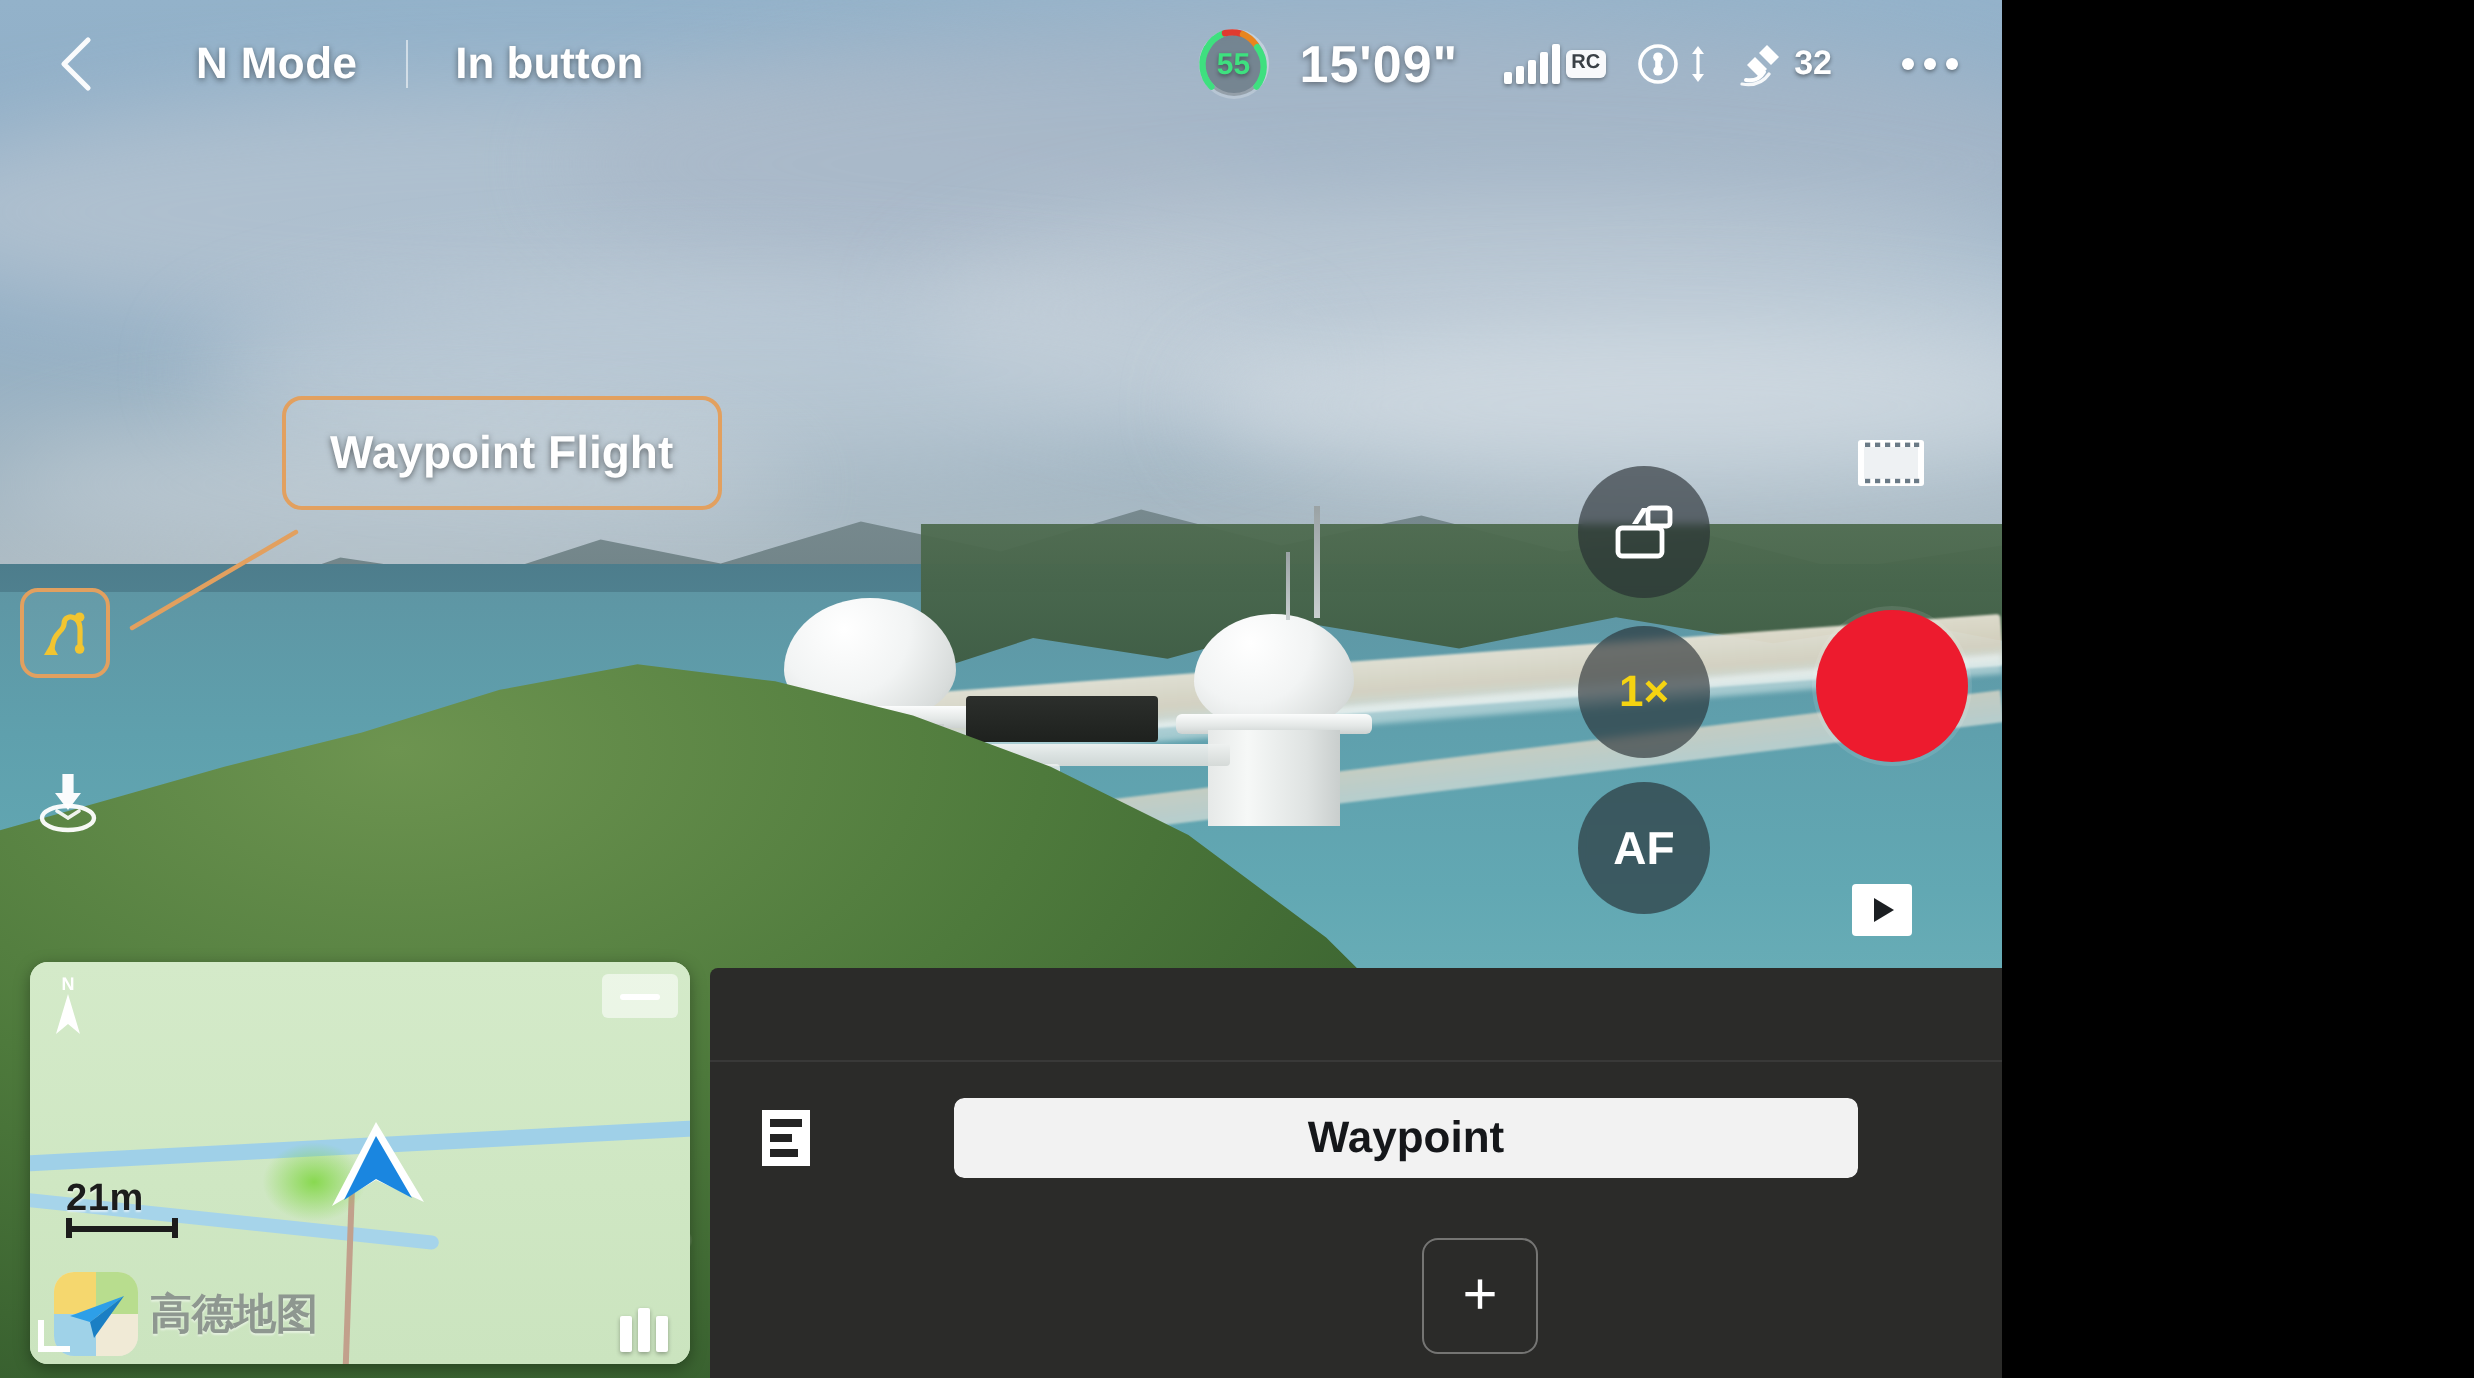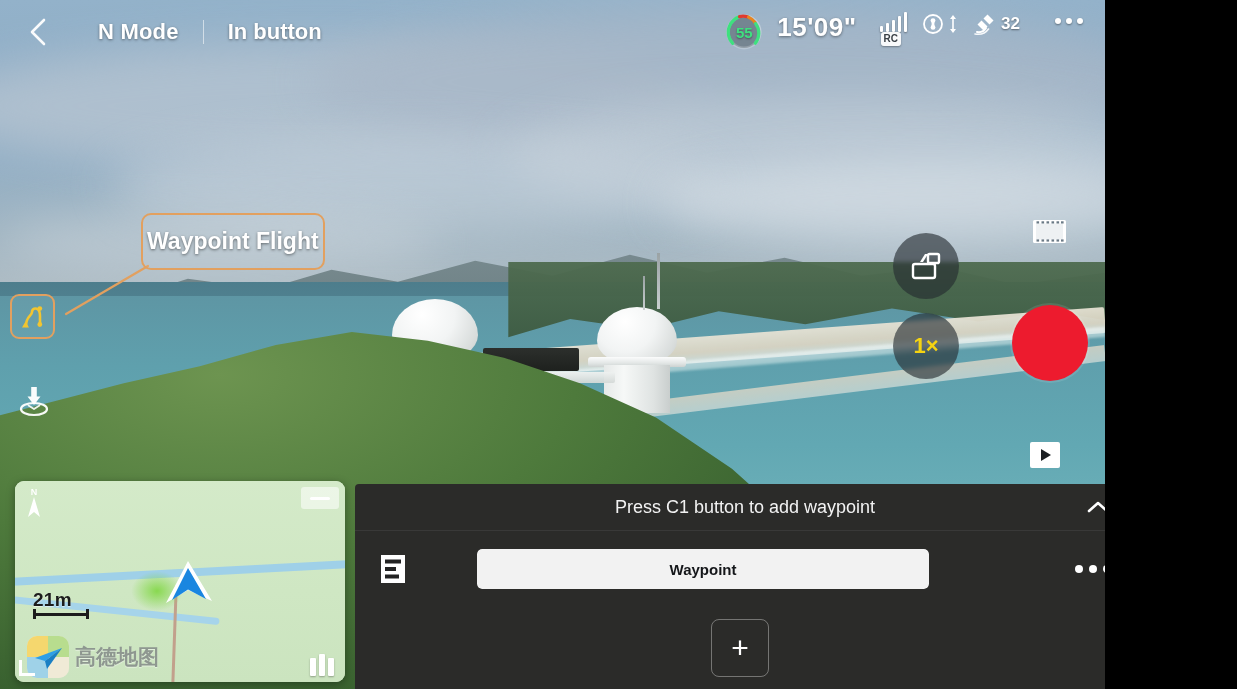--- a/index.html
+++ b/index.html
@@ -4,21 +4,21 @@
 <style>
   * { margin:0; padding:0; box-sizing:border-box; }
   html, body {
     width:1237px; height:689px;
     overflow:hidden;
     font-family:"Liberation Sans", sans-serif;
     background:#000;
   }
   #app {
     position:relative;
-    width:1105px; height:689px;
+    width:1001px; height:689px;
     overflow:hidden;
     user-select:none;
   }
 
   
   .feed { position:absolute; inset:0; overflow:hidden; }
 
   .sky {
     position:absolute; left:0; top:0; width:100%; height:58%;
     background:
@@ -166,21 +166,21 @@
   }
   .divider-v {
     width:1px; height:24px; background:rgba(255,255,255,.55);
     margin:0 24px;
   }
   .flight-text {
     color:#fff; font-size:22px; font-weight:bold;
     text-shadow:0 1px 3px rgba(0,0,0,.45);
   }
   .topright {
-    margin-left:auto; display:flex; align-items:flex-start; gap:15px;
+    margin-left:auto; display:flex; align-items:center; gap:15px;
   }
   .battery {
     position:relative; width:40px; height:40px; flex:none;
   }
   .battery .pct {
     position:absolute; inset:0; display:flex; align-items:center; justify-content:center;
     color:#3ee07f; font-size:15px; font-weight:bold;
     text-shadow:0 1px 2px rgba(0,0,0,.4);
   }
   .flighttime {
@@ -207,24 +207,24 @@
     display:flex; align-items:center; gap:5px; padding:6px 8px; cursor:pointer;
     margin-left:12px;
   }
   .dots-menu i {
     width:6px; height:6px; border-radius:50%; background:#fff;
     box-shadow:0 1px 2px rgba(0,0,0,.4); display:block;
   }
 
   
   .wp-callout {
-    position:absolute; left:141px; top:213px;
+    position:absolute; left:141px; top:198px;
     border:2px solid #e2a05f; border-radius:10px;
     background:rgba(255,255,255,.06);
-    padding:13px 4px;
+    padding:13px 22px;
     z-index:35;
   }
   .wp-callout span {
     color:#fff; font-size:23px; font-weight:bold;
     text-shadow:0 1px 3px rgba(0,0,0,.5);
     white-space:nowrap;
   }
   .wp-leader {
     position:absolute; left:62px; top:264px; width:88px; height:56px; z-index:34;
   }
@@ -300,21 +300,21 @@
     display:flex; align-items:center; justify-content:center;
   }
   .segwrap {
     margin:0 auto;
     width:452px; height:40px;
     background:#5c5c5a; border-radius:5px;
     display:flex; overflow:hidden;
   }
   .seg {
     flex:1; display:flex; align-items:center; justify-content:center;
-    font-size:15px; font-weight:bold; cursor:pointer;
+    font-size:22px; font-weight:bold; cursor:pointer;
     color:#e8e8e8;
   }
   .seg.active {
     background:#f2f2f2; color:#15171a; border-radius:5px;
   }
   .panel-dots {
     display:flex; gap:6px; align-items:center; cursor:pointer;
     padding:10px 6px; flex:none; margin-left:auto;
   }
   .panel-dots i { width:8px; height:8px; border-radius:50%; background:#fff; display:block;}
@@ -503,21 +503,21 @@
           <path d="M 6.5 12.0 A 16 16 0 0 1 14.5 4.9" fill="none" stroke="#3ee07f" stroke-width="3.2" stroke-linecap="round"></path>
           <path d="M 15.5 4.6 A 16 16 0 0 1 23.5 4.8" fill="none" stroke="#e03a2f" stroke-width="3.2" stroke-linecap="round"></path>
           <path d="M 24.5 5.1 A 16 16 0 0 1 31.0 10.5" fill="none" stroke="#e8851f" stroke-width="3.2" stroke-linecap="round"></path>
           <path d="M 31.6 11.6 A 16 16 0 0 1 31.3 31.3" fill="none" stroke="#3ee07f" stroke-width="3.2" stroke-linecap="round"></path>
         </svg>
         <div class="pct">55</div>
       </div>
 
       <div class="flighttime">15'09"</div>
 
-      <div style="display:flex;align-items:center;flex-direction:column;">
+      <div style="display:flex;align-items:center;">
         <div class="sig">
           <i style="height:6px"></i>
             <i style="height:9px"></i>
             <i style="height:12px"></i>
             <i style="height:16px"></i>
             <i style="height:20px"></i>
         </div>
         <span class="rc-badge">RC</span>
       </div>
 
@@ -605,35 +605,37 @@
         <rect x="4" y="14" width="22" height="14" rx="2" fill="none" stroke="#fff" stroke-width="2.4"></rect>
         <rect x="19" y="4" width="11" height="9" rx="1.6" fill="none" stroke="#fff" stroke-width="2.4"></rect>
         <path d="M11 12 L16 4 L19 4 L14 12 Z" fill="#fff"></path>
       </svg>
     </div>
 
     <div class="circ c-zoom">
       <span class="zoomtxt"><span>1</span><span>×</span></span>
     </div>
 
+    <div class="circ c-af">
+      <span class="aftxt">AF</span>
+    </div>
 
     <div class="shutter"></div>
 
     <div class="playbtn">
       <svg width="32" height="28" viewBox="0 0 32 28">
         <rect x="1" y="1" width="30" height="26" rx="2" fill="#ffffff"></rect>
         <path d="M12 8 L22 14 L12 20 Z" fill="#1c1f22"></path>
       </svg>
     </div>
   </div>
 
   <div class="panel">
 
     <div class="panel-head">
-      <span class="hint">Press C1 button to add waypoint</span>
       <div class="chev">
         <svg width="22" height="14" viewBox="0 0 22 14">
           <path d="M2 11 L11 3 L20 11" fill="none" stroke="#fff" stroke-width="2.6" stroke-linecap="round" stroke-linejoin="round"></path>
         </svg>
       </div>
     </div>
 
     <div class="panel-row">
       <div class="list-ico">
         <svg width="26" height="30" viewBox="0 0 26 30">

